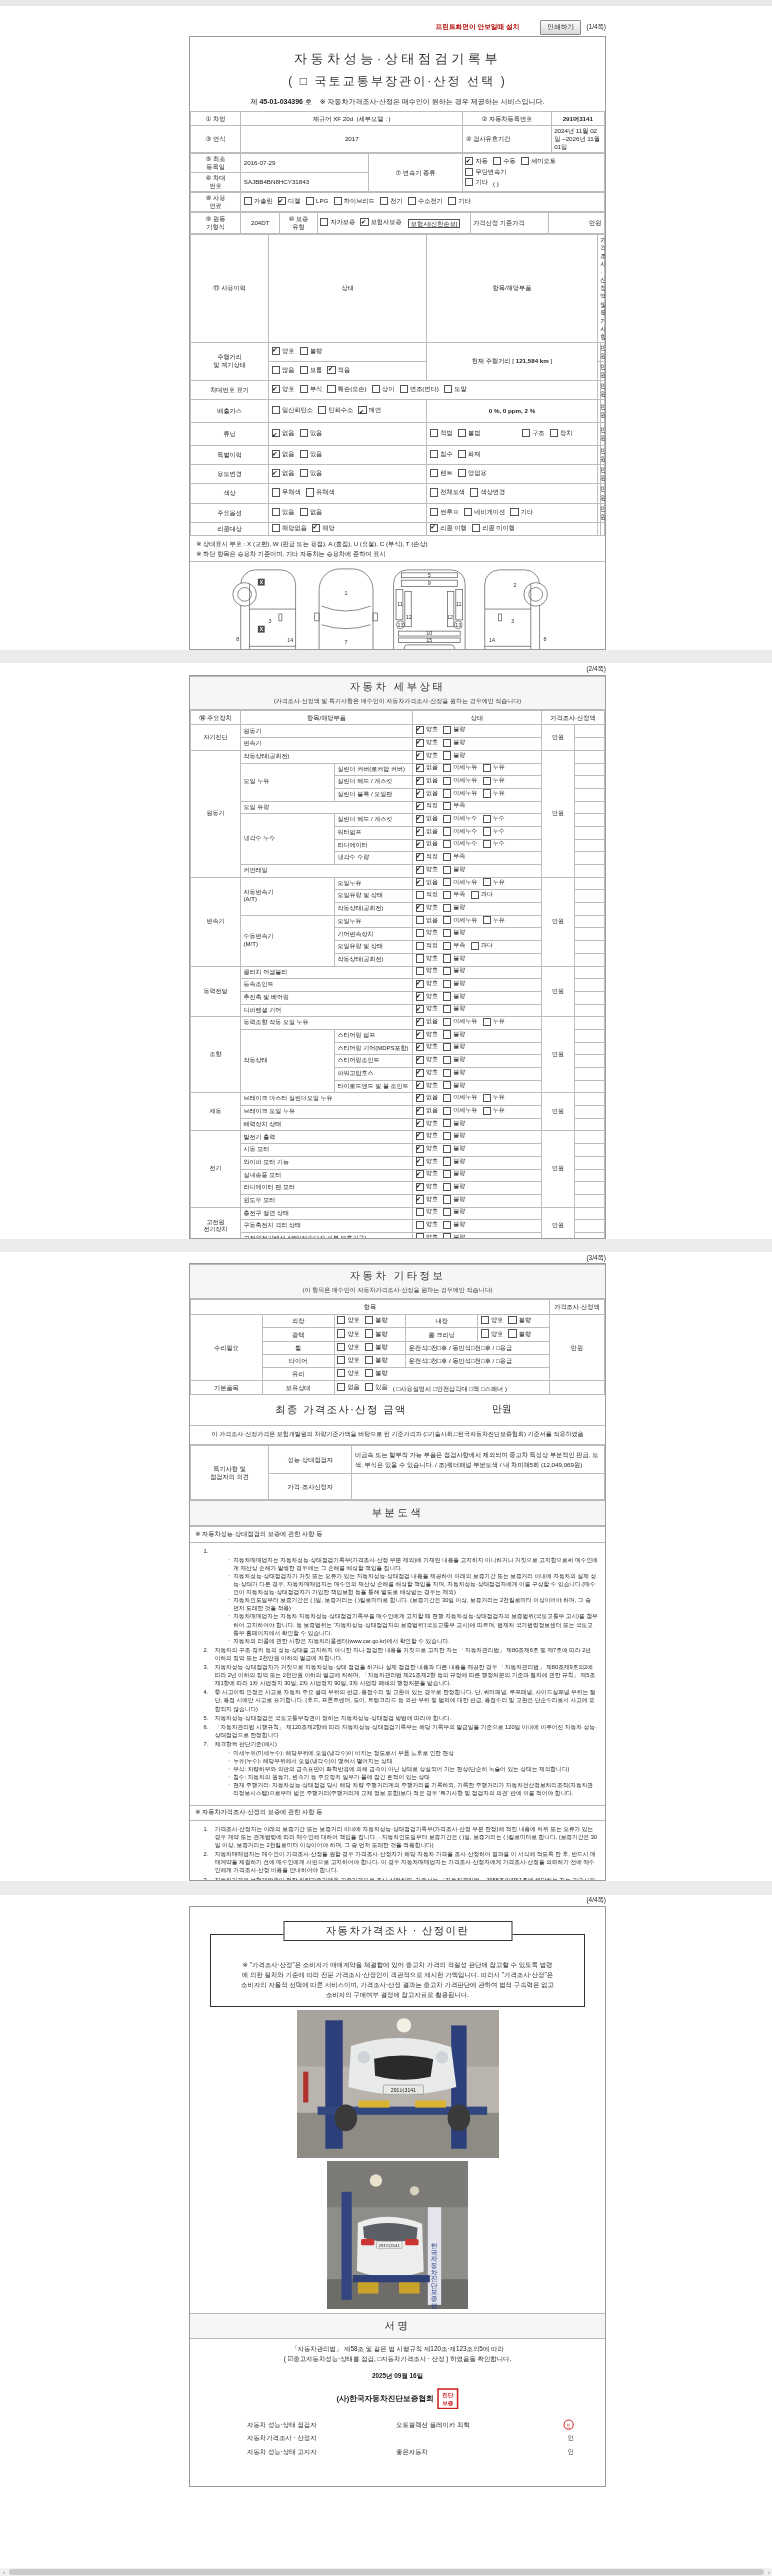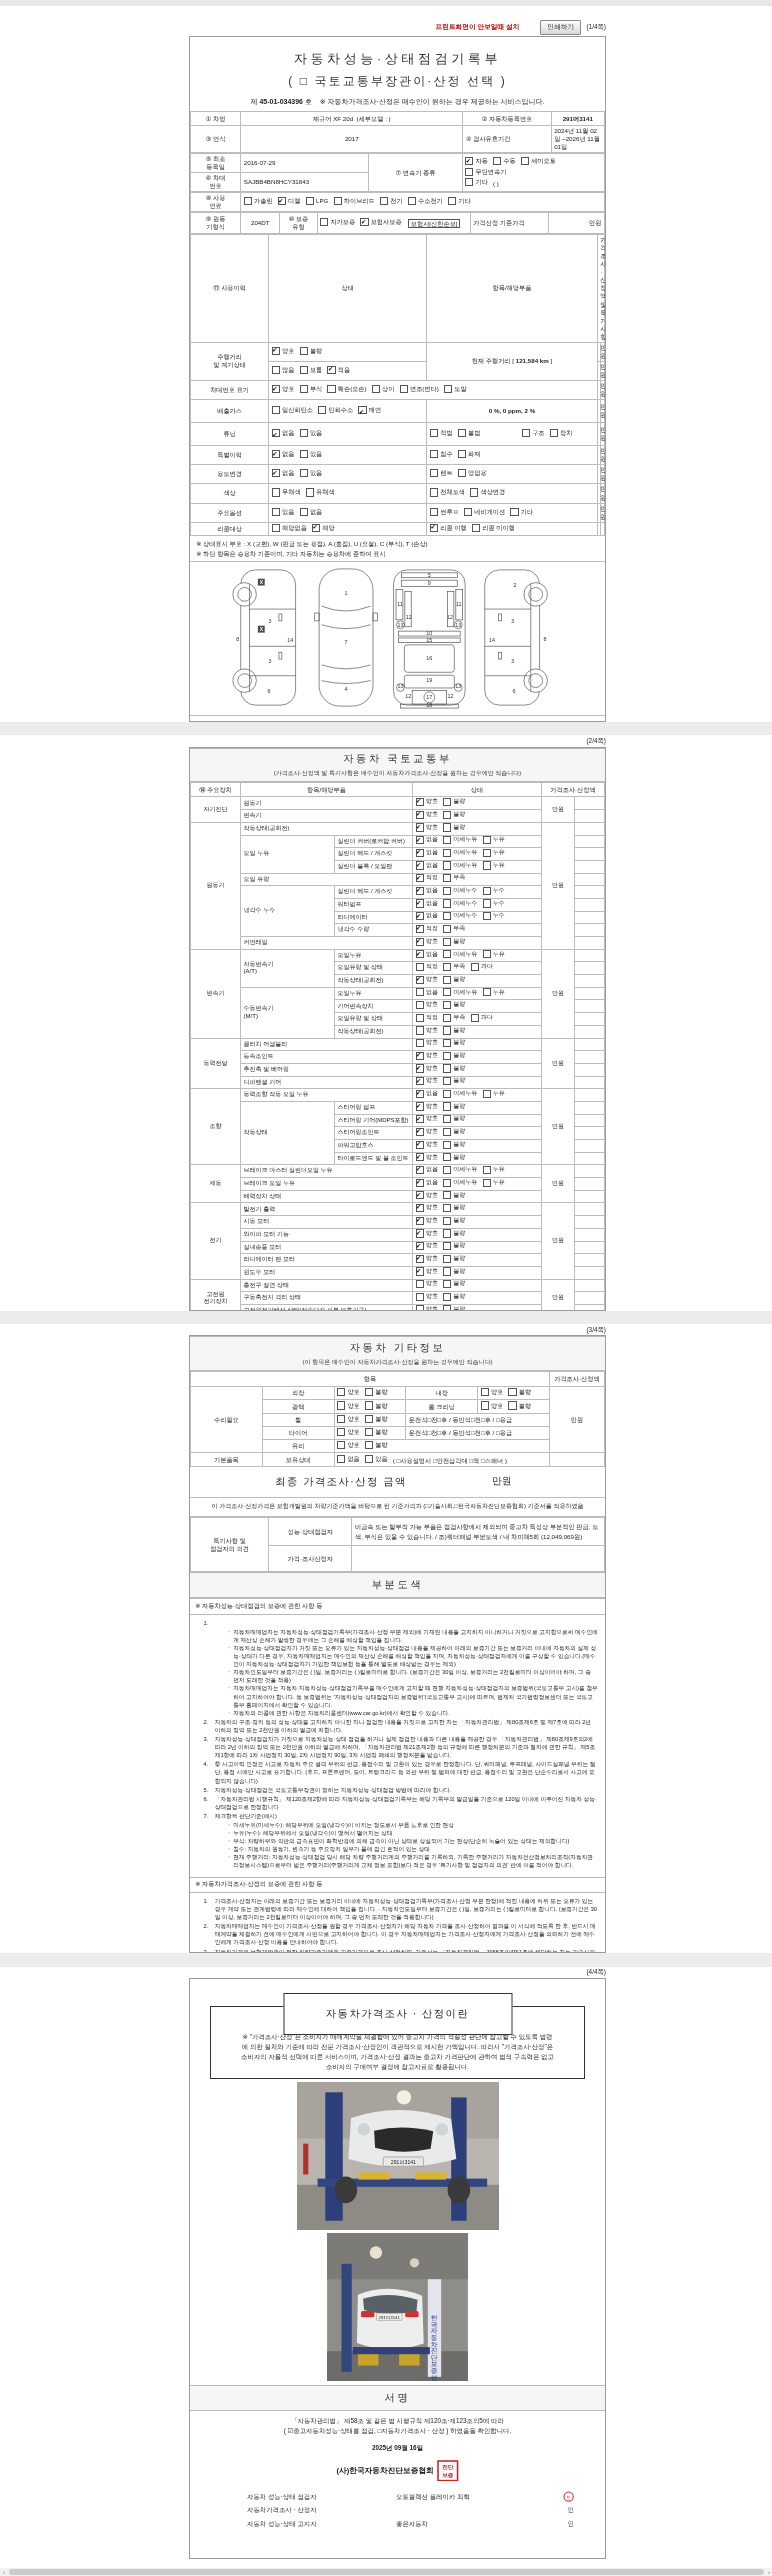--- a/index.html
+++ b/index.html
@@ -6,21 +6,21 @@
   body{width:773px;height:2576px;background:#fff;font-family:"Liberation Sans","DejaVu Sans",sans-serif;color:#222;position:relative;overflow:hidden;}
   .topstrip{width:773px;height:6.2px;background:#e7e7e7;}
   .col{margin-left:189px;width:417px;}
   .printbar{margin-top:13.4px;height:16.5px;display:flex;align-items:center;justify-content:flex-end;gap:5.2px;}
   .rednote{color:#b30000;font-size:6.7px;font-weight:bold;margin-right:15.5px;}
   .printbtn{font-family:inherit;font-size:6.7px;padding:2.1px 6.2px;background:linear-gradient(#fdfdfd,#d8d8d8);border:0.5px solid #8a8a8a;border-radius:1px;color:#222;}
   .pagetag{font-size:6.4px;color:#222;}
   .tagrow{height:11.3px;font-size:6.4px;text-align:right;padding-top:1.5px;box-sizing:border-box;}
   .gapband{height:13.4px;background:#ececec;margin-left:-189px;width:773px;}
   .page{background:#fff;border:0.5px solid #9b9b9b;box-sizing:border-box;overflow:hidden;position:relative;}
-  .p1{height:686px;}
+  .p1{height:614px;}
   .p2{height:564px;}
   .p3{height:618px;}
   .p4{height:581px;}
   
   .doctitle{text-align:center;padding-top:13.4px;height:61px;}
   .t1{font-size:13px;letter-spacing:3.6px;color:#333;}
   .t2{font-size:12px;letter-spacing:2.1px;color:#333;margin-top:4.1px;}
   .t3{font-size:7px;margin-top:7.2px;color:#222;}
   .docno{font-weight:bold;}
   
@@ -61,21 +61,21 @@
   .nbullets{margin:1px 0 1px 25px;}
   .nbullets .b{display:flex;}
   .nbullets .b::before{content:"\25E6";margin-right:3.1px;font-size:4.6px;line-height:1.7;}
   
   .finalrow{display:flex;border-bottom:0.5px solid #bdbdbd;height:30px;align-items:center;}
   .finalrow .ft{flex:1;text-align:center;font-size:10.3px;letter-spacing:1.5px;}
   .finalrow .fu{width:113px;font-size:9.8px;}
   .basis{border-bottom:0.5px solid #bdbdbd;padding:4.6px 7.2px;font-size:6px;text-align:center;line-height:1.5;}
   
   .bigbox{border:1px solid #333;margin:27px 19.6px 0;height:71px;position:relative;}
-  .legend{position:absolute;top:-14.4px;left:50%;transform:translateX(-50%);width:227px;background:#fff;border:1px solid #333;text-align:center;font-size:10.3px;letter-spacing:1.5px;padding:13px 0;}
+  .legend{position:absolute;top:-14.4px;left:50%;transform:translateX(-50%);width:227px;background:#fff;border:1px solid #333;text-align:center;font-size:10.3px;letter-spacing:1.5px;padding:2px 0;}
   .bigbox .btxt{padding:25px 29px 0;font-size:6.4px;line-height:1.55;text-align:center;}
   .photos{text-align:center;}
   .photo{display:block;margin:3.1px auto 0;}
   .signblock{font-size:6.4px;}
   .sline{text-align:center;margin-top:5.2px;line-height:1.6;}
   .sdate{text-align:center;margin-top:8.2px;font-weight:bold;}
   .sorg{text-align:center;margin-top:6.2px;font-size:7.7px;font-weight:bold;position:relative;}
   .sealsq{vertical-align:middle;margin-left:1px;}
   .signers{margin:9.3px 31px 0 57px;}
   .srow{display:flex;align-items:center;height:13.4px;}
@@ -515,21 +515,21 @@
       </svg>
     </div>
 
   </div>
 
   <div class="gapband"></div>
   <div class="tagrow"><span>(2/4쪽)</span></div>
 
   <div class="page p2">
     <div class="sechead">
-      <div class="st">자동차 국토교통부</div>
+      <div class="st">자동차 세부상태</div>
       <div class="sn">(가격조사·산정액 및 특기사항은 매수인이 자동차가격조사·산정을 원하는 경우에만 적습니다)</div>
     </div>
     <div id="detail-mount">
         <table class="dt">
           <colgroup>
             <col style="width:50px">
             <col style="width:94px">
             <col style="width:78px">
             <col style="width:129px">
             <col style="width:33px">

